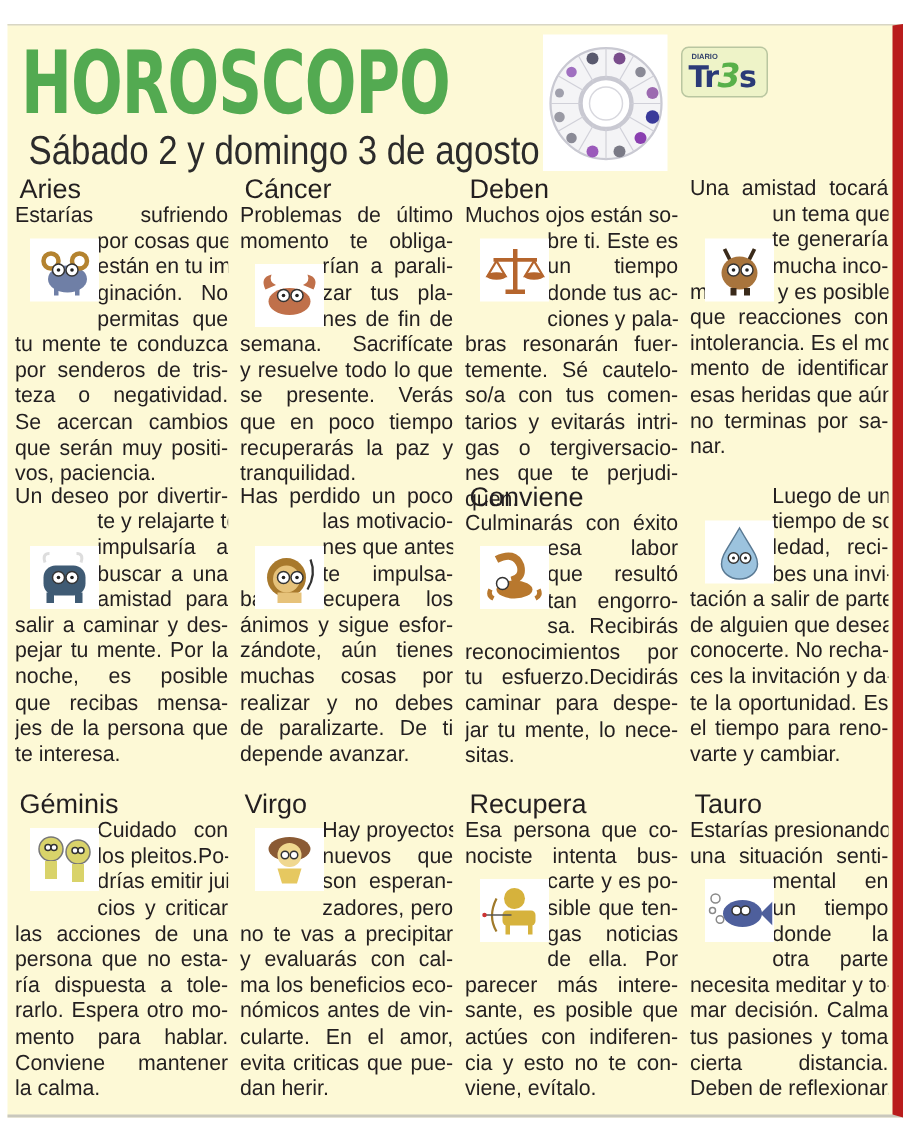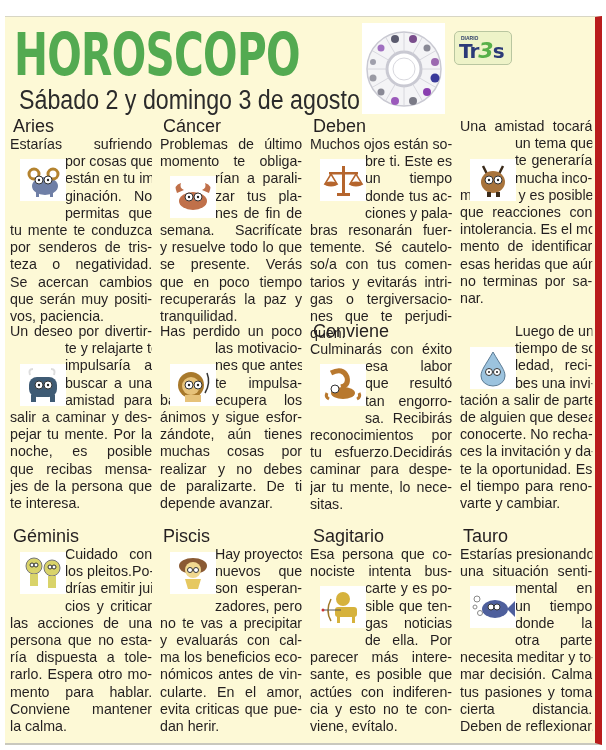--- a/index.html
+++ b/index.html
@@ -392,21 +392,21 @@
             <rect x="9" y="21" width="8" height="12" fill="#d9d36a"></rect>
             <rect x="27" y="23" width="8" height="12" fill="#d9d36a"></rect>
             <circle cx="11" cy="12" r="2" fill="#fff" stroke="#333"></circle>
             <circle cx="15" cy="12" r="2" fill="#fff" stroke="#333"></circle>
             <circle cx="29" cy="14" r="2" fill="#fff" stroke="#333"></circle>
             <circle cx="33" cy="14" r="2" fill="#fff" stroke="#333"></circle>
           </svg>
         </div>
       </div>
       <div class="sign">
-        <div class="name">Piscis</div>
+        <div class="name">Virgo</div>
         <div class="text">
           <span class="line indent">Hay proyectos</span>
           <span class="line indent">nuevos que</span>
           <span class="line indent">son esperan-</span>
           <span class="line indent">zadores, pero</span>
           <span class="line">no te vas a precipitar</span>
           <span class="line">y evaluarás con cal-</span>
           <span class="line">ma los beneficios eco-</span>
           <span class="line">nómicos antes de vin-</span>
           <span class="line">cularte. En el amor,</span>
@@ -417,21 +417,21 @@
           <svg width="44" height="40" viewBox="0 0 44 40">
             <ellipse cx="22" cy="13" rx="14" ry="8" fill="#8a5a34"></ellipse>
             <circle cx="22" cy="17" r="8" fill="#f0d890"></circle>
             <circle cx="19" cy="17" r="2.5" fill="#fff" stroke="#333"></circle>
             <circle cx="25" cy="17" r="2.5" fill="#fff" stroke="#333"></circle>
             <path d="M14 26 L30 26 L27 36 L17 36 Z" fill="#e6c860"></path>
           </svg>
         </div>
       </div>
       <div class="sign">
-        <div class="name">Sagitario</div>
+        <div class="name">Recupera</div>
         <div class="text">
           <span class="line">Esa persona que co-</span>
           <span class="line">nociste intenta bus-</span>
           <span class="line indent">carte y es po-</span>
           <span class="line indent">sible que ten-</span>
           <span class="line indent">gas noticias</span>
           <span class="line indent">de ella. Por</span>
           <span class="line">parecer más intere-</span>
           <span class="line">sante, es posible que</span>
           <span class="line">actúes con indiferen-</span>

